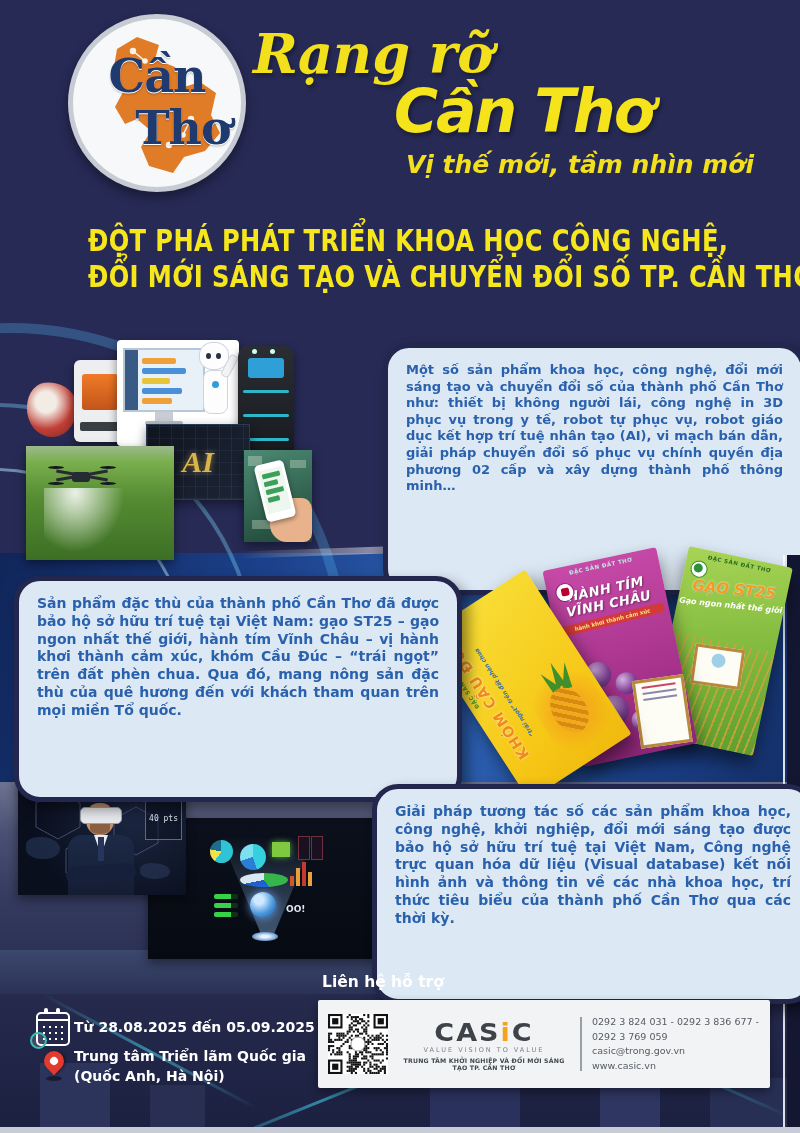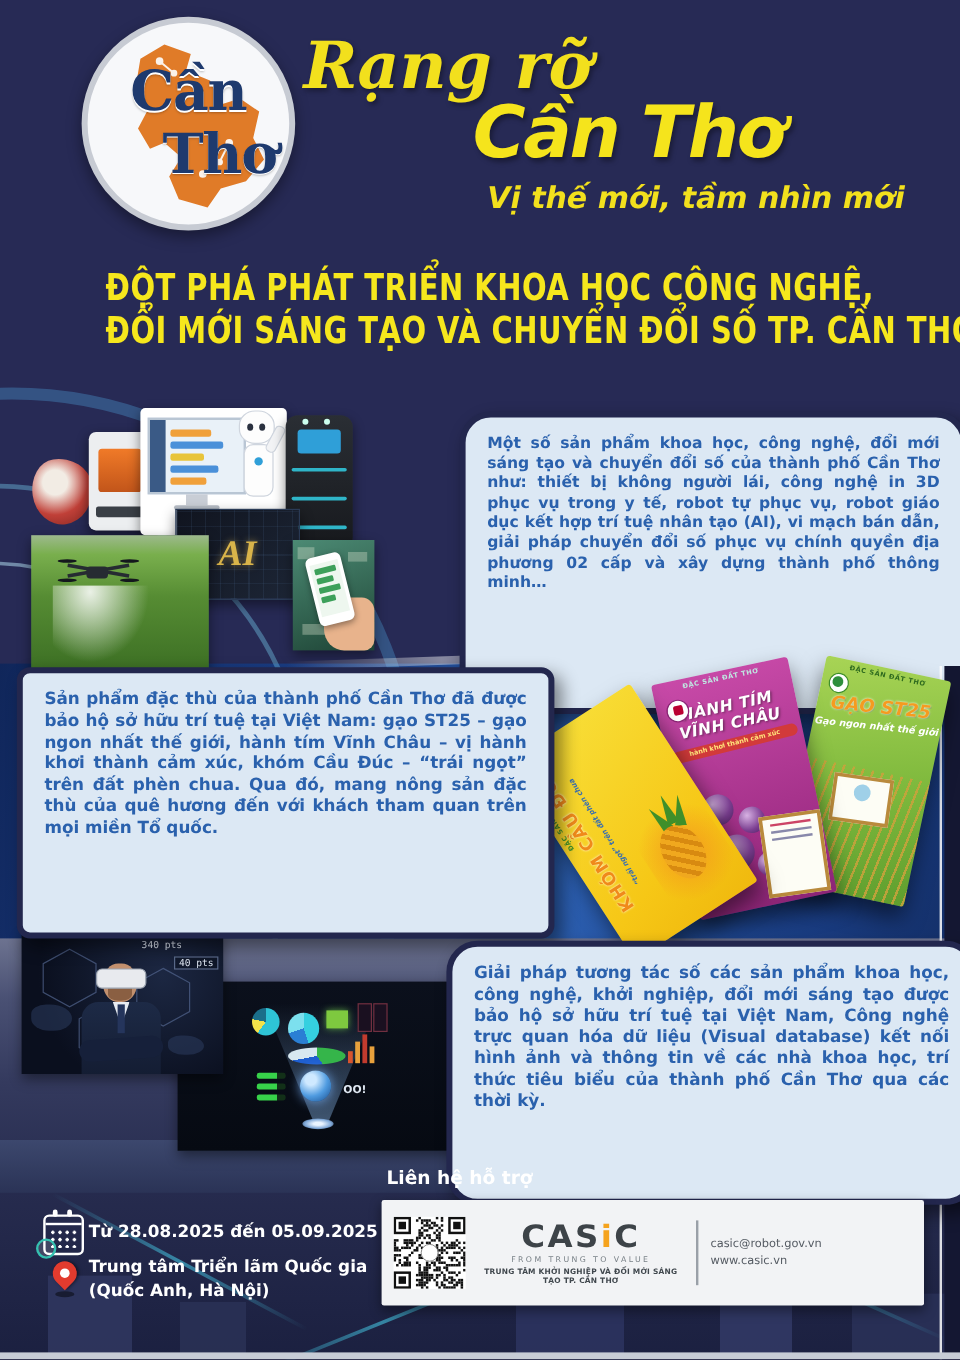--- a/index.html
+++ b/index.html
@@ -56,22 +56,22 @@
     white-space:nowrap;letter-spacing:.5px;}
   .hl-event{left:0;top:299px;width:800px;text-align:center;color:#f6e71d;font-weight:bold;
     font-size:18px;}
 
   
   .bubble{background:#dce8f4;border:5px solid #23274e;border-radius:26px;
     color:#2a61ad;font-weight:bold;text-align:justify;overflow:hidden;
     box-shadow:6px 7px 14px rgba(0,0,0,.45);}
   .bubble1{left:383px;top:343px;width:377px;height:214px;padding:14px 18px;
     font-size:13px;line-height:16.6px;}
-  .bubble2{left:14px;top:556px;width:402px;height:188px;padding:14px 18px;
-    font-size:14px;line-height:17.8px;z-index:4;border-radius:11px;}
+  .bubble2{left:14px;top:576px;width:402px;height:188px;padding:14px 18px;
+    font-size:14px;line-height:17.8px;z-index:4;}
   .bubble3{left:372px;top:784px;width:396px;height:182px;padding:14px 18px;
     font-size:14px;line-height:17.8px;z-index:5;}
 
   
   .collage{left:14px;top:338px;width:365px;height:228px;}
   .ph{position:absolute;box-shadow:0 4px 10px rgba(0,0,0,.45);}
   .ph-dental{left:13px;top:44px;width:50px;height:55px;box-shadow:none;transform:rotate(-8deg);
     background:radial-gradient(circle at 40% 35%,#f2ece4 22%,#c04038 58%,#7e2420 100%);
     border-radius:42% 58% 52% 48%/50% 45% 55% 50%;}
   .ph-printer{left:60px;top:22px;width:52px;height:82px;background:#eceef0;border-radius:6px;}
@@ -133,21 +133,21 @@
   .vr-shirt{position:absolute;left:76px;top:58px;width:14px;height:20px;background:#e8ecf2;
     clip-path:polygon(50% 100%,100% 0,0 0);}
   .vr-tie{position:absolute;left:80px;top:60px;width:6px;height:24px;background:#25355c;}
   .vr-arms{position:absolute;left:48px;top:88px;width:70px;height:18px;background:#16203a;
     border-radius:9px;transform:rotate(-4deg);}
   .vr-head{position:absolute;left:68px;top:26px;width:28px;height:32px;background:#c2906e;border-radius:45%;}
   .vr-beard{position:absolute;left:4px;top:20px;width:20px;height:11px;background:#8a5f42;border-radius:0 0 45% 45%;}
   .vr-goggles{position:absolute;left:62px;top:30px;width:40px;height:15px;background:#e8eaee;
     border:1px solid #9aa2ae;border-radius:5px;}
   .hud{position:absolute;font-family:"DejaVu Sans Mono",monospace;color:#dfe6f2;font-size:8px;}
-  .hud-box{border:1px solid #5a6a8a;padding:0 3px;background:rgba(10,15,30,.5);}
+  .hud-box{border:1px solid #5a6a8a;padding:16px 3px;background:rgba(10,15,30,.5);}
 
   .ph-dataviz{left:148px;top:818px;width:414px;height:141px;z-index:1;
     background:linear-gradient(#0b101c,#060a12);}
   .cone{position:absolute;left:72px;top:18px;width:95px;height:100px;
     background:linear-gradient(to top,rgba(150,200,255,.40),rgba(150,200,255,0));
     clip-path:polygon(44% 100%,56% 100%,100% 0,0 0);}
   .pie{position:absolute;border-radius:50%;}
   .pie1{left:62px;top:22px;width:23px;height:23px;
     background:conic-gradient(#2ec4d6 0 60%,#f2e24a 60% 78%,#1b6f8a 78%);}
   .pie2{left:92px;top:26px;width:26px;height:26px;
@@ -748,26 +748,27 @@
           <rect x="21" y="28" width="1" height="1" fill="#111"></rect>
           <rect x="22" y="28" width="1" height="1" fill="#111"></rect>
           <rect x="23" y="28" width="1" height="1" fill="#111"></rect>
           <rect x="24" y="28" width="1" height="1" fill="#111"></rect>
           <rect x="27" y="28" width="1" height="1" fill="#111"></rect>
           <circle cx="14.5" cy="14.5" r="3.4" fill="#fff" stroke="#888" stroke-width=".4"></circle>
         </svg>
     </div>
     <div class="casic">
       <div class="casic-name"><span>CAS</span><span class="i">i</span><span>C</span></div>
-      <div class="casic-tagline">FROM TRUNG TO VALUE</div>
+      <div class="casic-tagline">VALUE VISION TO VALUE</div>
       <div class="casic-org">TRUNG TÂM KHỞI NGHIỆP VÀ ĐỔI MỚI SÁNG TẠO TP. CẦN THƠ</div>
     </div>
     <div class="vdiv"></div>
     <div class="contact-text">
-      <div>casic@robot.gov.vn</div>
+      <div>0292 3 824 031 - 0292 3 836 677 - 0292 3 769 059</div>
+      <div>casic@trong.gov.vn</div>
       <div>www.casic.vn</div>
     </div>
   </div>
 
   <div class="abs cal">
     <div class="cal-knob" style="left:6px;"></div>
     <div class="cal-knob" style="left:18px;"></div>
     <div class="cal-line"></div>
     <div class="cal-dots"></div>
     <div class="cal-mag"></div>

